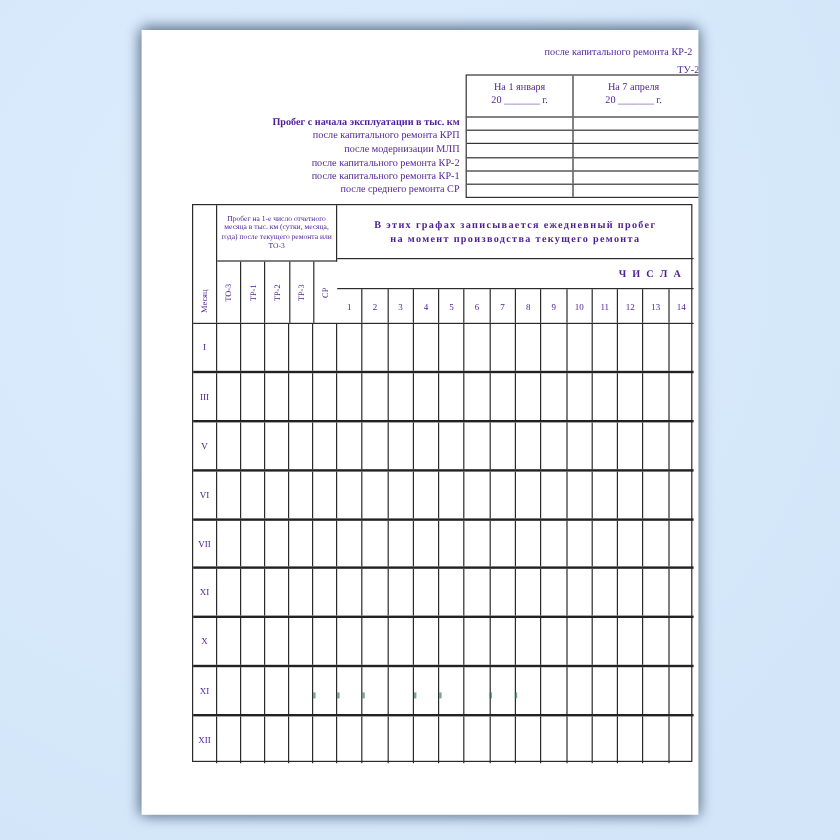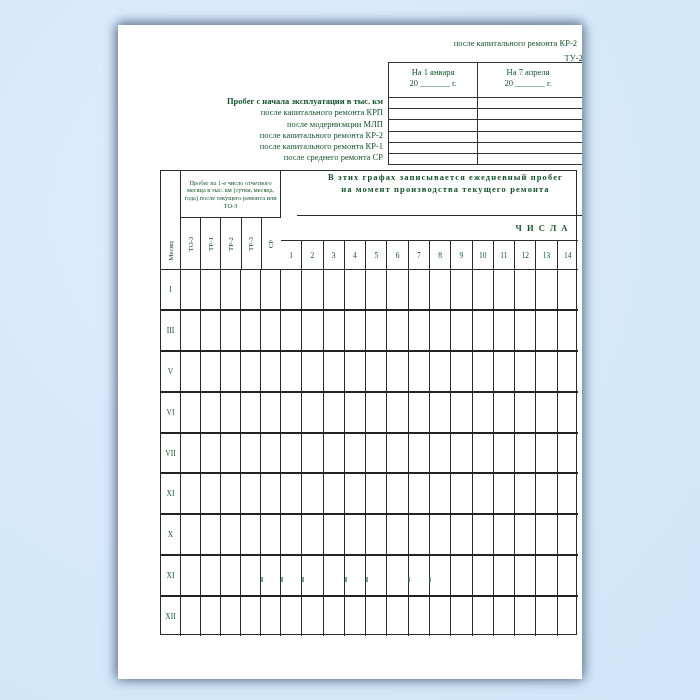--- a/index.html
+++ b/index.html
@@ -9,21 +9,21 @@
     background:#d7e9fb;
   }
   .canvas{
     position:relative;width:700px;height:700px;
     background:radial-gradient(circle at 35% 30%, #dcecfd 0%, #d5e8fa 60%, #d2e5f8 100%);
   }
   .page{
     position:absolute;left:118px;top:25px;width:464px;height:654px;
     background:#ffffff;overflow:hidden;
     box-shadow:0 -5px 9px rgba(78,98,126,.45), 0 3px 10px rgba(78,98,126,.40), -5px 0 9px rgba(78,98,126,.35), 5px 0 9px rgba(78,98,126,.30);
-    color:#14532d;
+    color:#4c1d95;
   }
   .top-note{position:absolute;top:13px;right:5px;font-size:8.5px;white-space:nowrap;}
   .form-code{position:absolute;top:28px;right:-5px;font-size:8.5px;white-space:nowrap;}
 
   
   .top-table{position:absolute;left:270px;top:37px;width:211px;height:103px;border:1px solid #333;box-sizing:border-box;}
   .tt-header{display:flex;height:35px;border-bottom:1px solid #333;box-sizing:border-box;}
   .tt-hcell{width:89px;box-sizing:border-box;border-right:1px solid #333;text-align:center;padding-top:4px;font-size:8.5px;line-height:11px;}
   .tt-hcell:last-child{width:100px;border-right:none;}
   .tt-rows{display:flex;flex-direction:column;height:66px;}
@@ -38,22 +38,22 @@
 
   
   .log-table{position:absolute;left:42px;top:145px;width:417px;height:465px;border:1px solid #2b2b2b;box-sizing:border-box;font-size:8px;}
   .lt-abs{position:absolute;box-sizing:border-box;}
   .month-head{left:0;top:0;width:20px;height:98px;border-right:1px solid #2b2b2b;display:flex;align-items:flex-end;justify-content:center;}
   .month-head .rot{margin-bottom:14px;}
   .corner-head{left:20px;top:0;width:100px;height:47px;border-right:1px solid #2b2b2b;border-bottom:1px solid #2b2b2b;
     font-size:6.3px;line-height:7.6px;text-align:center;display:flex;align-items:center;justify-content:center;padding:1px;}
   .svc-row{left:20px;top:47px;width:100px;height:51px;display:flex;}
   .svc-cell{flex:1;border-right:1px solid #2b2b2b;box-sizing:border-box;display:flex;align-items:center;justify-content:center;}
-  .daily-head{left:136px;top:0;width:297px;height:45px;border-bottom:1px solid #2b2b2b;
-    display:flex;flex-direction:column;align-items:center;justify-content:flex-start;
+  .daily-head{left:120px;top:0;width:297px;height:45px;border-bottom:1px solid #2b2b2b;
+    display:flex;flex-direction:column;align-items:center;justify-content:center;
     font-size:8.5px;font-weight:bold;letter-spacing:1.1px;line-height:12px;text-align:center;}
   .chisla{left:120px;top:45px;width:297px;height:25px;border-bottom:1px solid #2b2b2b;
     display:flex;align-items:center;justify-content:flex-end;padding-right:9px;
     font-size:8.5px;font-weight:bold;letter-spacing:1.5px;}
   .day-row{left:120px;top:70px;width:297px;height:28px;display:flex;}
   .day-cell{flex:1;border-right:1px solid #2b2b2b;box-sizing:border-box;display:flex;align-items:center;justify-content:center;font-size:7.5px;}
   .day-cell:last-child,.svc-cell-last{border-right:none;}
   .rot{transform:rotate(-90deg);white-space:nowrap;font-size:7px;}
 
   .grid-body{position:absolute;left:0;top:98px;width:417px;height:367px;display:flex;flex-direction:column;box-sizing:border-box;}

